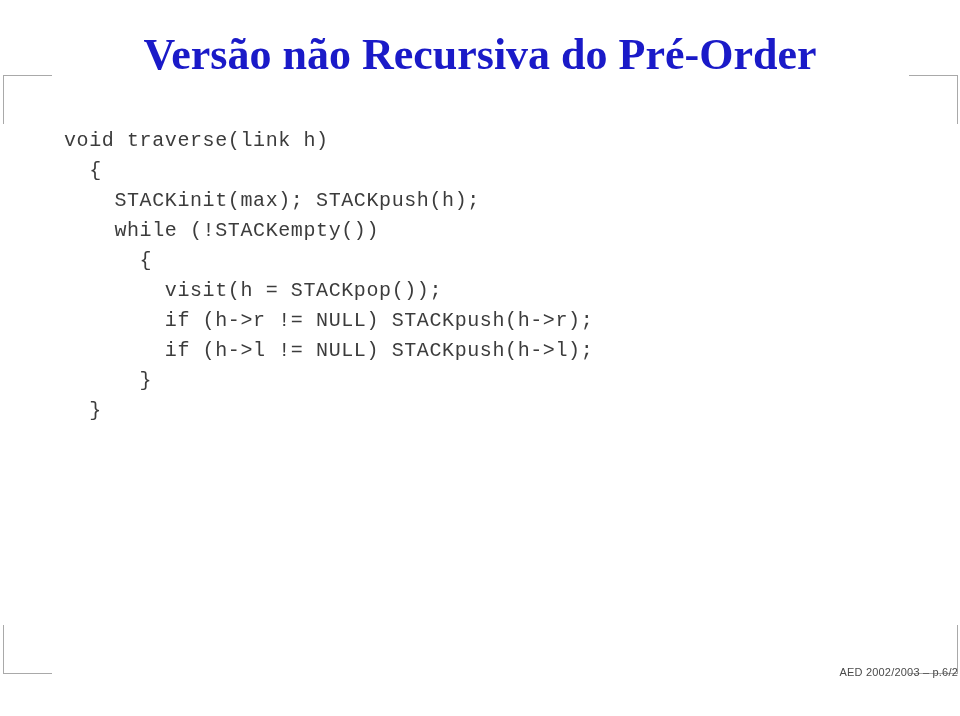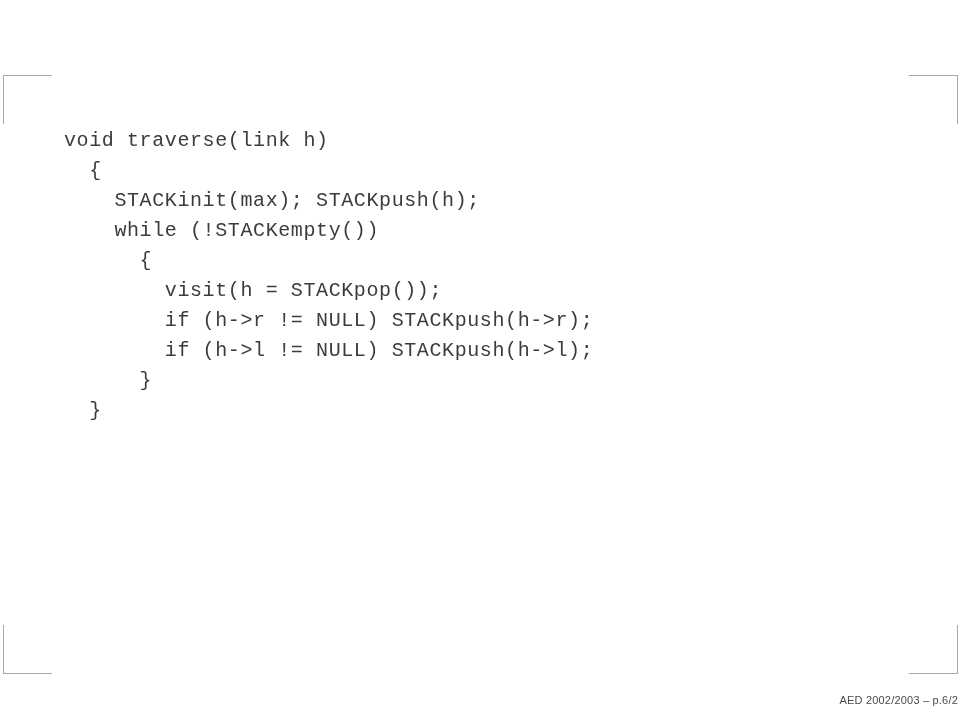--- a/index.html
+++ b/index.html
@@ -82,33 +82,34 @@
   .code-line {
     display: block;
     height: 30px;
     white-space: pre;
   }
 
   
   #footer {
     position: absolute;
     right: 2px;
-    top: 694px;
+    top: 666px;
     font-family: "Liberation Sans", sans-serif;
     font-size: 11px;
     color: #4a4a4a;
     white-space: nowrap;
     letter-spacing: 0.2px;
   }
 </style>
 </head>
 <body style="background: rgb(255, 255, 255);">
 
 <div id="slide" style="background: rgb(255, 255, 255);">
 
+  <h1 id="slide-title" style="color: rgb(26, 26, 200);">Versão não Recursiva do Pré-Order</h1>
 
   <div class="corner corner-tl" style="border-top-color: rgb(169, 169, 169); border-left-color: rgb(169, 169, 169);"></div>
   <div class="corner corner-tr" style="border-top-color: rgb(169, 169, 169); border-right-color: rgb(169, 169, 169);"></div>
   <div class="corner corner-bl" style="border-bottom-color: rgb(169, 169, 169); border-left-color: rgb(169, 169, 169);"></div>
   <div class="corner corner-br" style="border-right-color: rgb(169, 169, 169); border-bottom-color: rgb(169, 169, 169);"></div>
 
   <pre id="code-block" style="color: rgb(60, 60, 60);"><span class="code-line">void traverse(link h)</span><span class="code-line">  {</span><span class="code-line">    STACKinit(max); STACKpush(h);</span><span class="code-line">    while (!STACKempty())</span><span class="code-line">      {</span><span class="code-line">        visit(h = STACKpop());</span><span class="code-line">        if (h-&gt;r != NULL) STACKpush(h-&gt;r);</span><span class="code-line">        if (h-&gt;l != NULL) STACKpush(h-&gt;l);</span><span class="code-line">      }</span><span class="code-line">  }</span></pre>
 
   <div id="footer">AED 2002/2003 – p.6/2</div>
 

